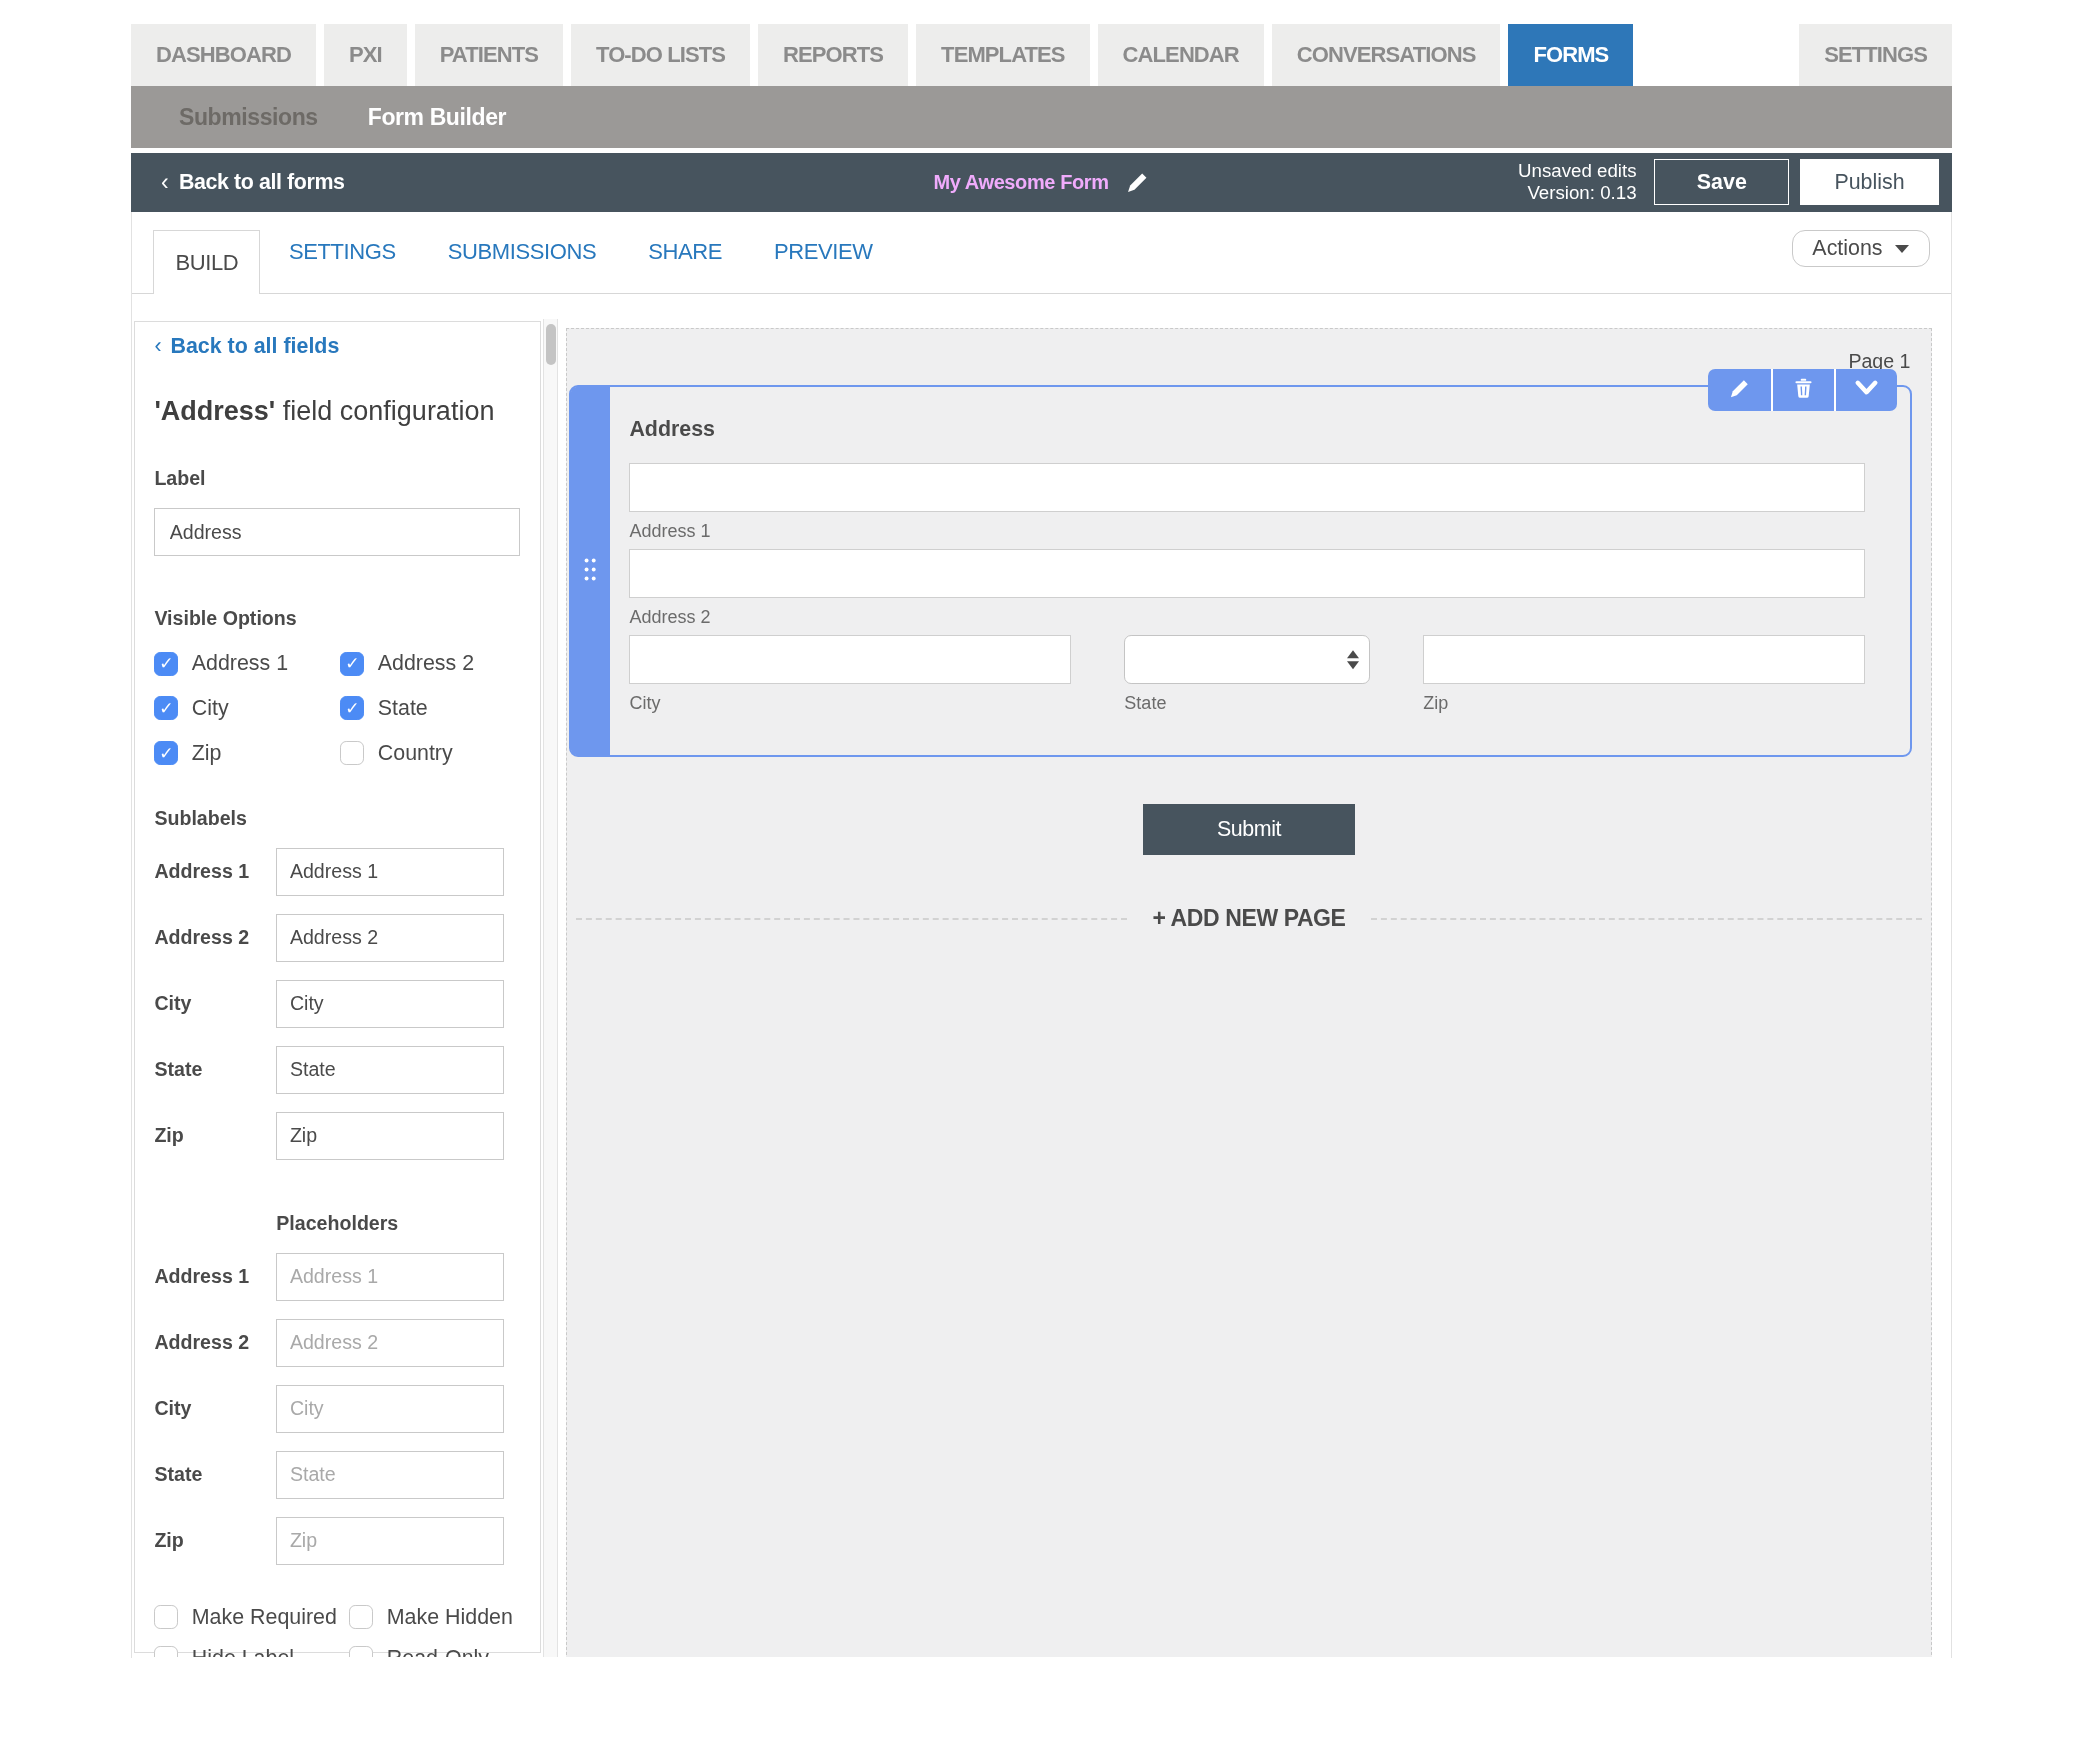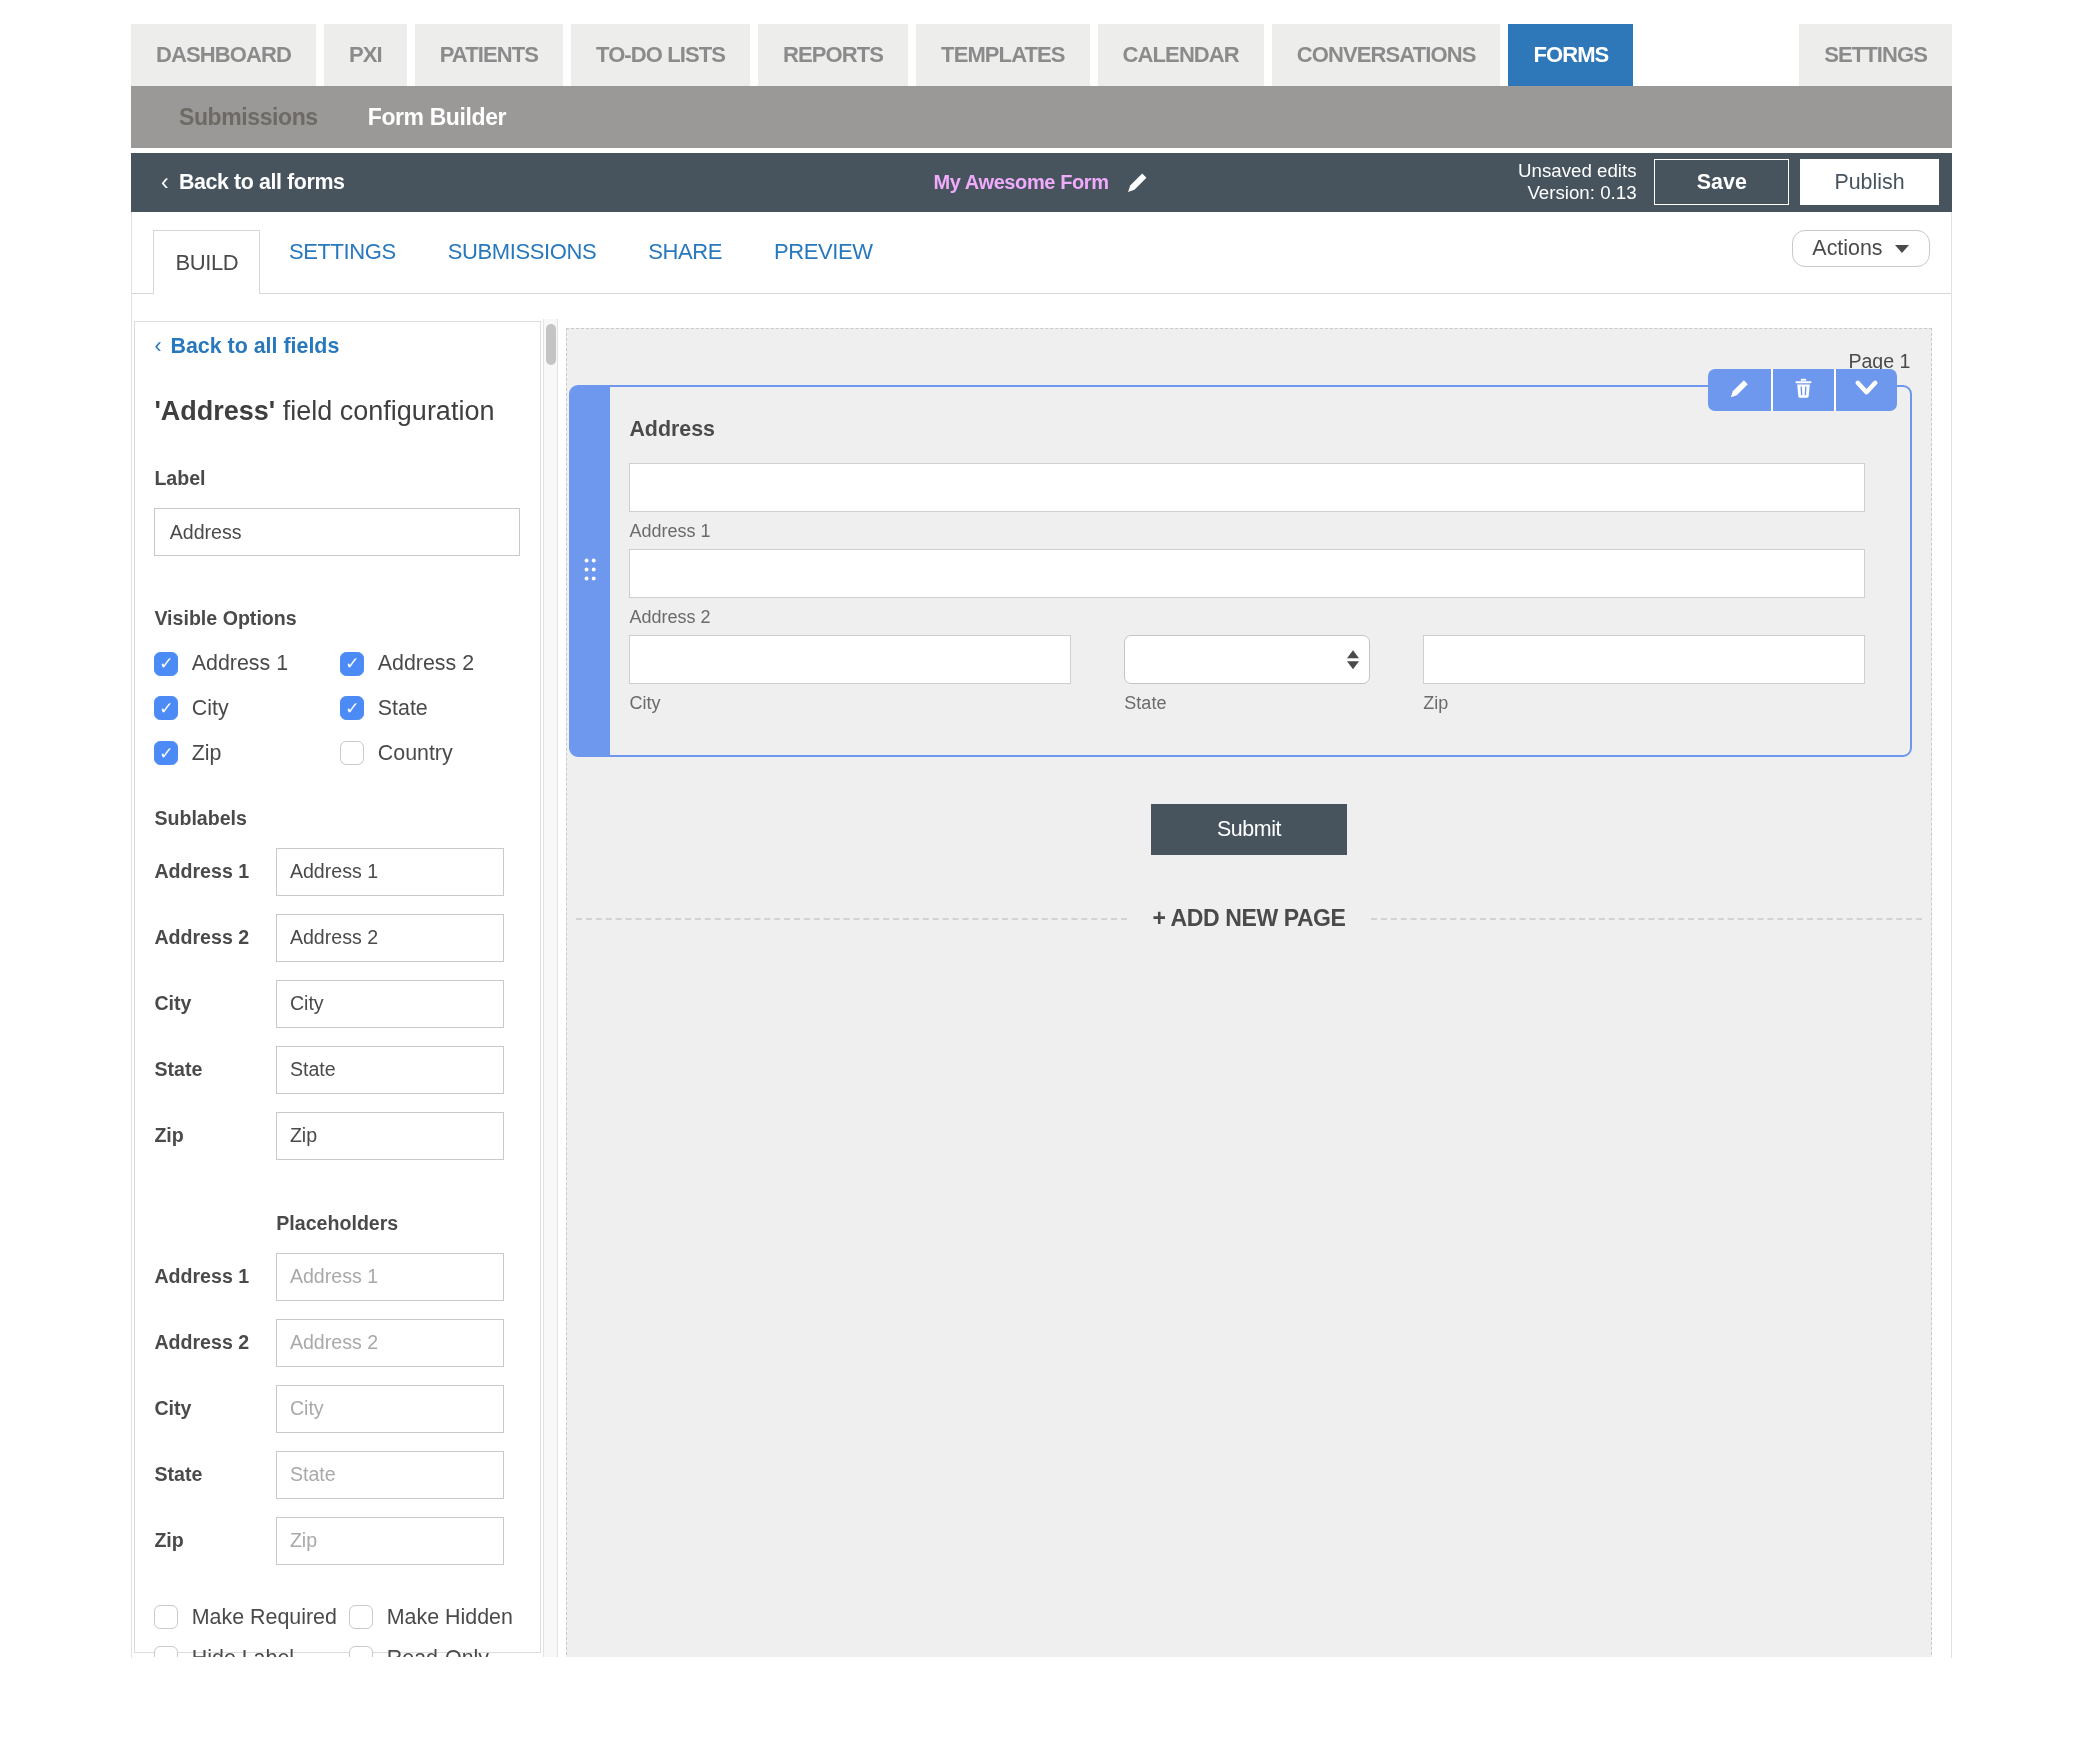--- a/index.html
+++ b/index.html
@@ -104,21 +104,21 @@
   .f-sublabel { font-size: 18px; color: #6b6b6b; margin: 9px 0 7.1px 0; }
   .csz-row { display: flex; gap: 53px; margin-top: 1.8px; }
   .csz-col { display: flex; flex-direction: column; }
   .col-city, .col-zip { flex: 1.8; }
   .col-state { width: 246px; flex: none; }
   .state-select { position: relative; height: 49px; background: #fff; border: 1.8px solid #c4c4c4; border-radius: 7.1px; cursor: pointer; }
   .spinner { position: absolute; right: 10.7px; top: 50%; transform: translateY(-50%); }
   .spin-up { width: 0; height: 0; border-left: 6.2px solid transparent; border-right: 6.2px solid transparent; border-bottom: 8px solid #4a4a4a; margin-bottom: 3.6px; }
   .spin-down { width: 0; height: 0; border-left: 6.2px solid transparent; border-right: 6.2px solid transparent; border-top: 8px solid #4a4a4a; }
 
-  .submit-btn { display: block; margin: 47px auto 0 auto; width: 196px; height: 51px; background: #47545e; border: none; color: #fff; font-size: 21.4px; letter-spacing: -0.4px; cursor: pointer; font-family: inherit; }
+  .submit-btn { display: block; margin: 47px auto 0 auto; width: 212px; height: 51px; background: #47545e; border: none; color: #fff; font-size: 21.4px; letter-spacing: -0.4px; cursor: pointer; font-family: inherit; }
   .add-page { margin: 50px 9px 0 9px; display: flex; align-items: center; gap: 25px; cursor: pointer; }
   .add-page::before, .add-page::after { content: ""; flex: 1; border-top: 2.7px dashed #d2d2d2; }
   .add-page-label { font-size: 23px; font-weight: 700; letter-spacing: -0.4px; color: #4a4a4a; white-space: nowrap; }
 </style>
 </head>
 <body>
 
 <div class="page">
 
 

